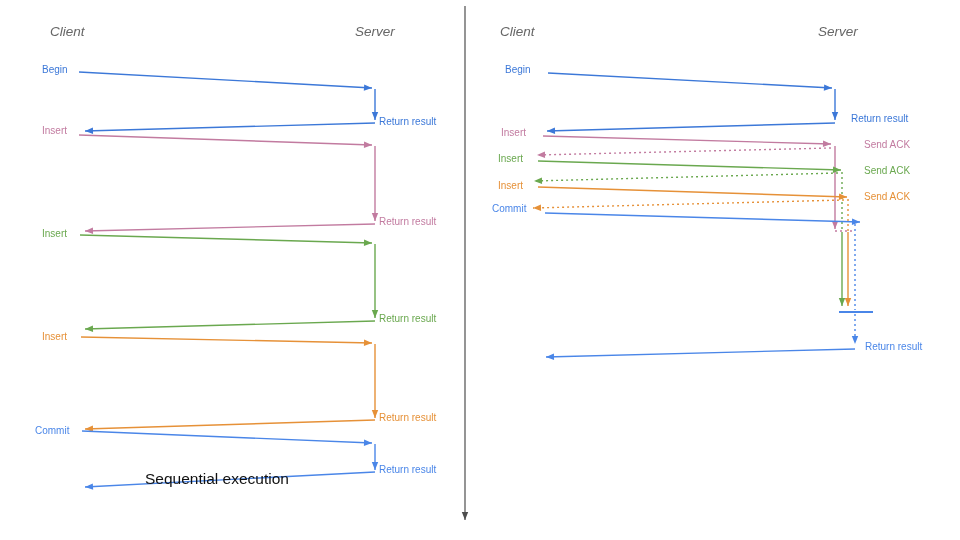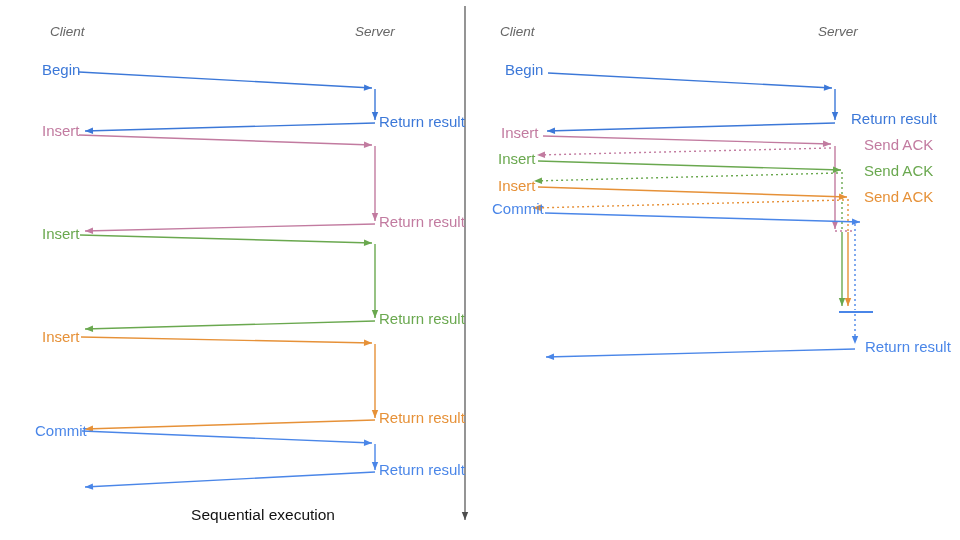--- a/index.html
+++ b/index.html
@@ -4,21 +4,21 @@
 <style>
   html,body{margin:0;padding:0;background:#ffffff;}
   #stage{
     position:relative;width:960px;height:540px;overflow:hidden;
     background:#ffffff;
     font-family:"Liberation Sans","DejaVu Sans",sans-serif;
   }
   #lines{position:absolute;left:0;top:0;width:960px;height:540px;}
   .lbl{
     position:absolute;white-space:nowrap;
-    font-size:15px;line-height:14px;
+    font-size:10px;line-height:14px;
   }
   .hdr{font-style:italic;font-size:13.5px;}
   .caption{font-size:15.5px;}
   .time{font-size:13px;}
 </style>
 </head>
 <body>
 
 <div id="stage">
 
@@ -103,21 +103,21 @@
 
   <div class="lbl" style="left: 42px; top: 227px; color: rgb(106, 168, 79);">Insert</div>
   <div class="lbl" style="left: 379px; top: 312px; color: rgb(106, 168, 79);">Return result</div>
 
   <div class="lbl" style="left: 42px; top: 330px; color: rgb(230, 145, 56);">Insert</div>
   <div class="lbl" style="left: 379px; top: 411px; color: rgb(230, 145, 56);">Return result</div>
 
   <div class="lbl" style="left: 35px; top: 424px; color: rgb(74, 134, 232);">Commit</div>
   <div class="lbl" style="left: 379px; top: 463px; color: rgb(74, 134, 232);">Return result</div>
 
-  <div class="lbl caption" style="left: 145px; top: 508px; width: 190px; text-align: right; color: rgb(17, 17, 17);">Sequential execution</div>
+  <div class="lbl caption" style="left: 145px; top: 472px; width: 190px; text-align: left; color: rgb(17, 17, 17);">Sequential execution</div>
 
   <div class="lbl time" style="left: 448px; top: 546px; color: rgb(77, 77, 77);">Time</div>
 
   <div class="lbl hdr" style="left: 500px; top: 25px; color: rgb(102, 102, 102);">Client</div>
   <div class="lbl hdr" style="left: 818px; top: 25px; color: rgb(102, 102, 102);">Server</div>
 
   <div class="lbl" style="left: 505px; top: 63px; color: rgb(60, 120, 216);">Begin</div>
   <div class="lbl" style="left: 851px; top: 112px; color: rgb(60, 120, 216);">Return result</div>
 
   <div class="lbl" style="left: 501px; top: 126px; color: rgb(194, 123, 160);">Insert</div>

